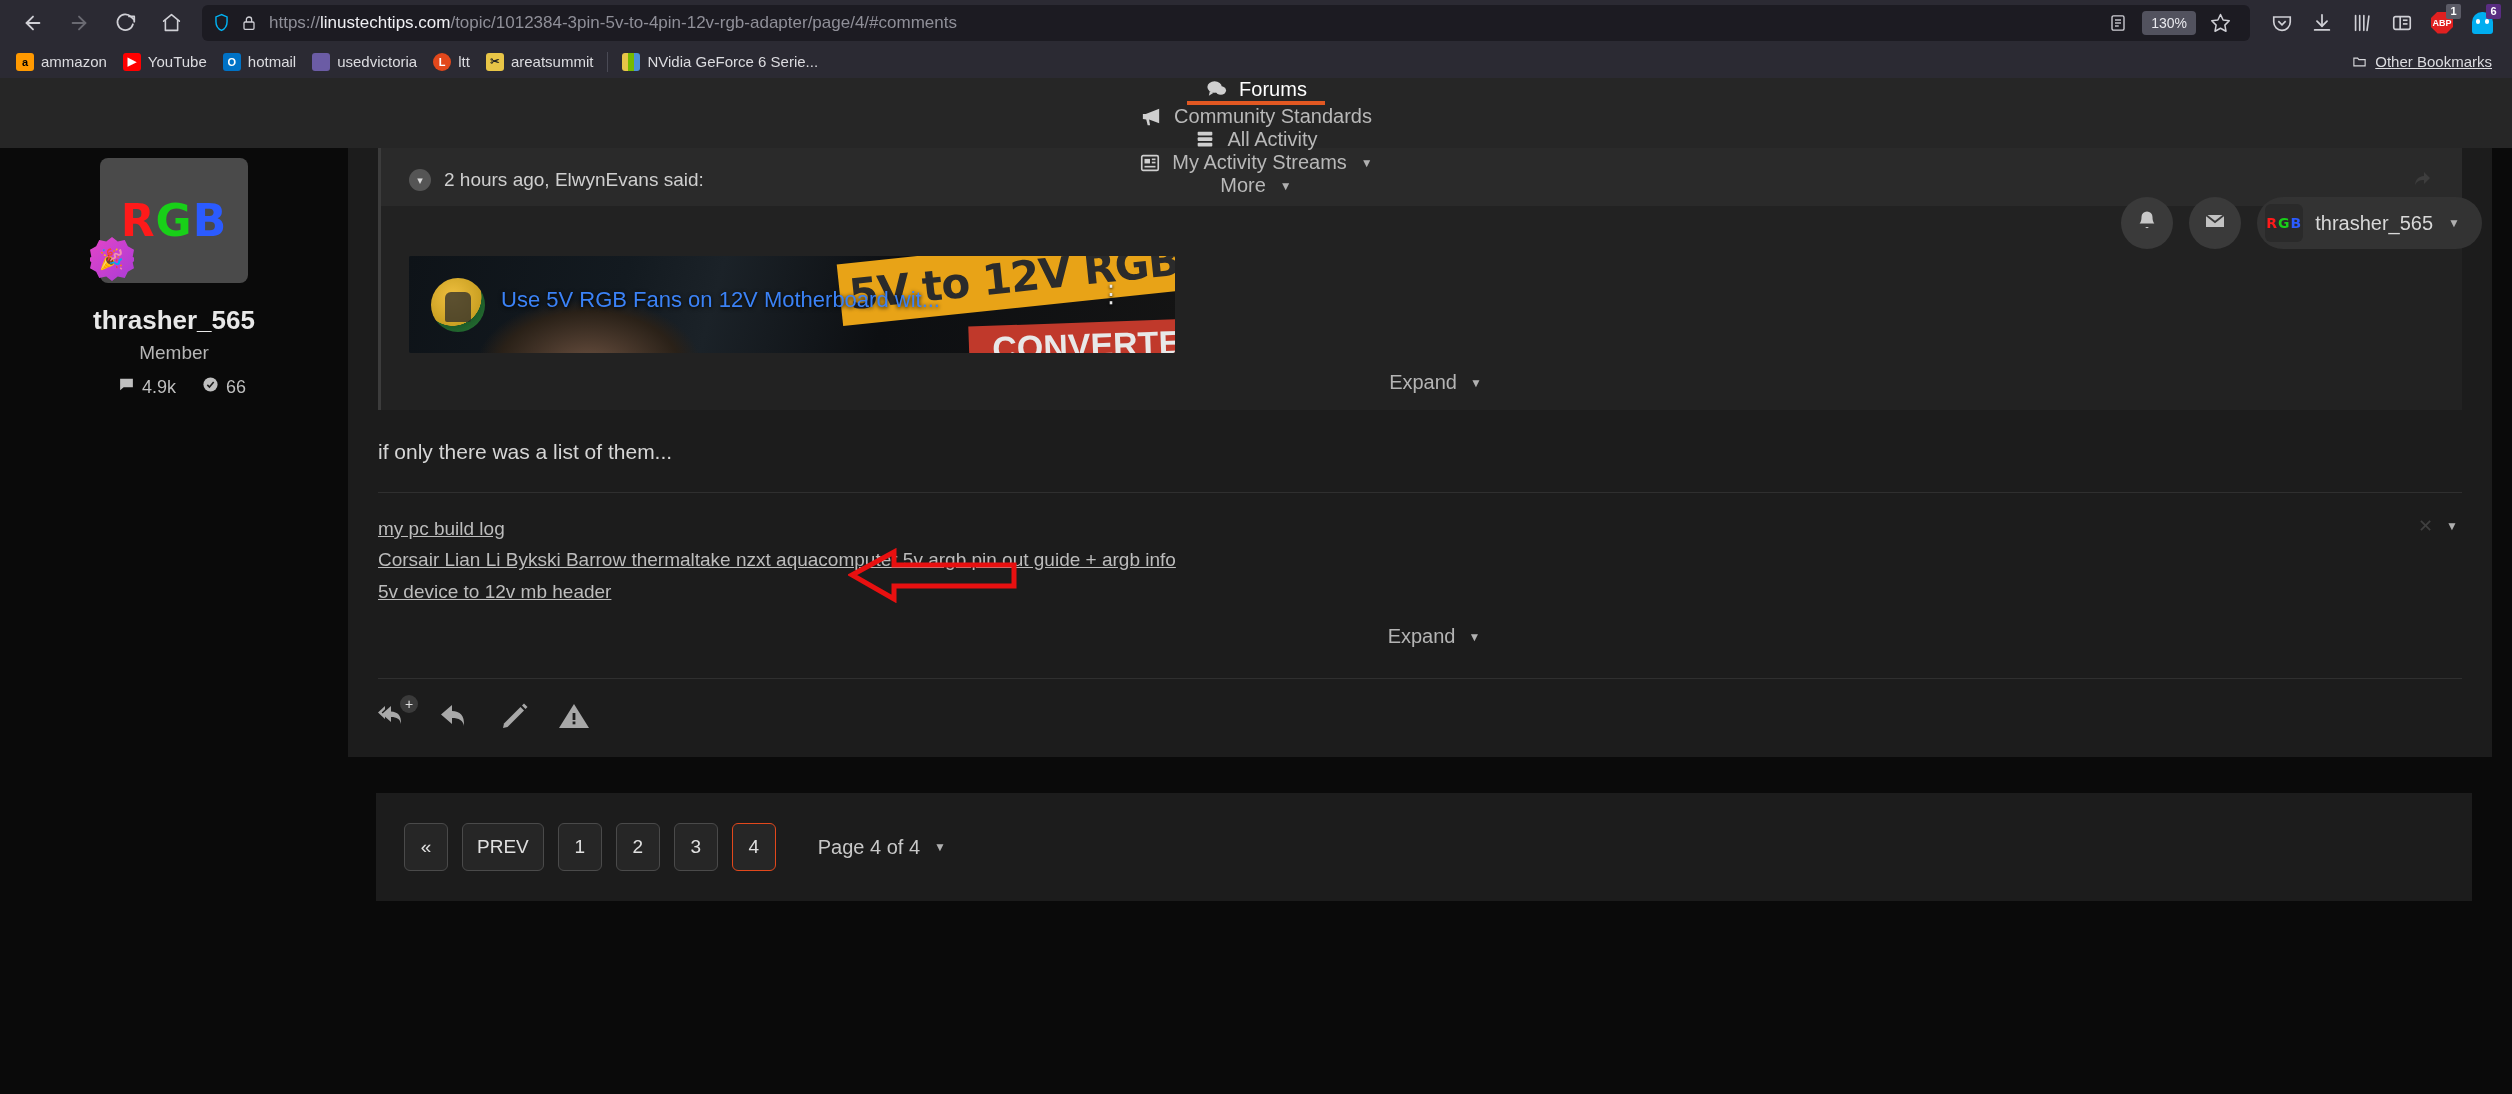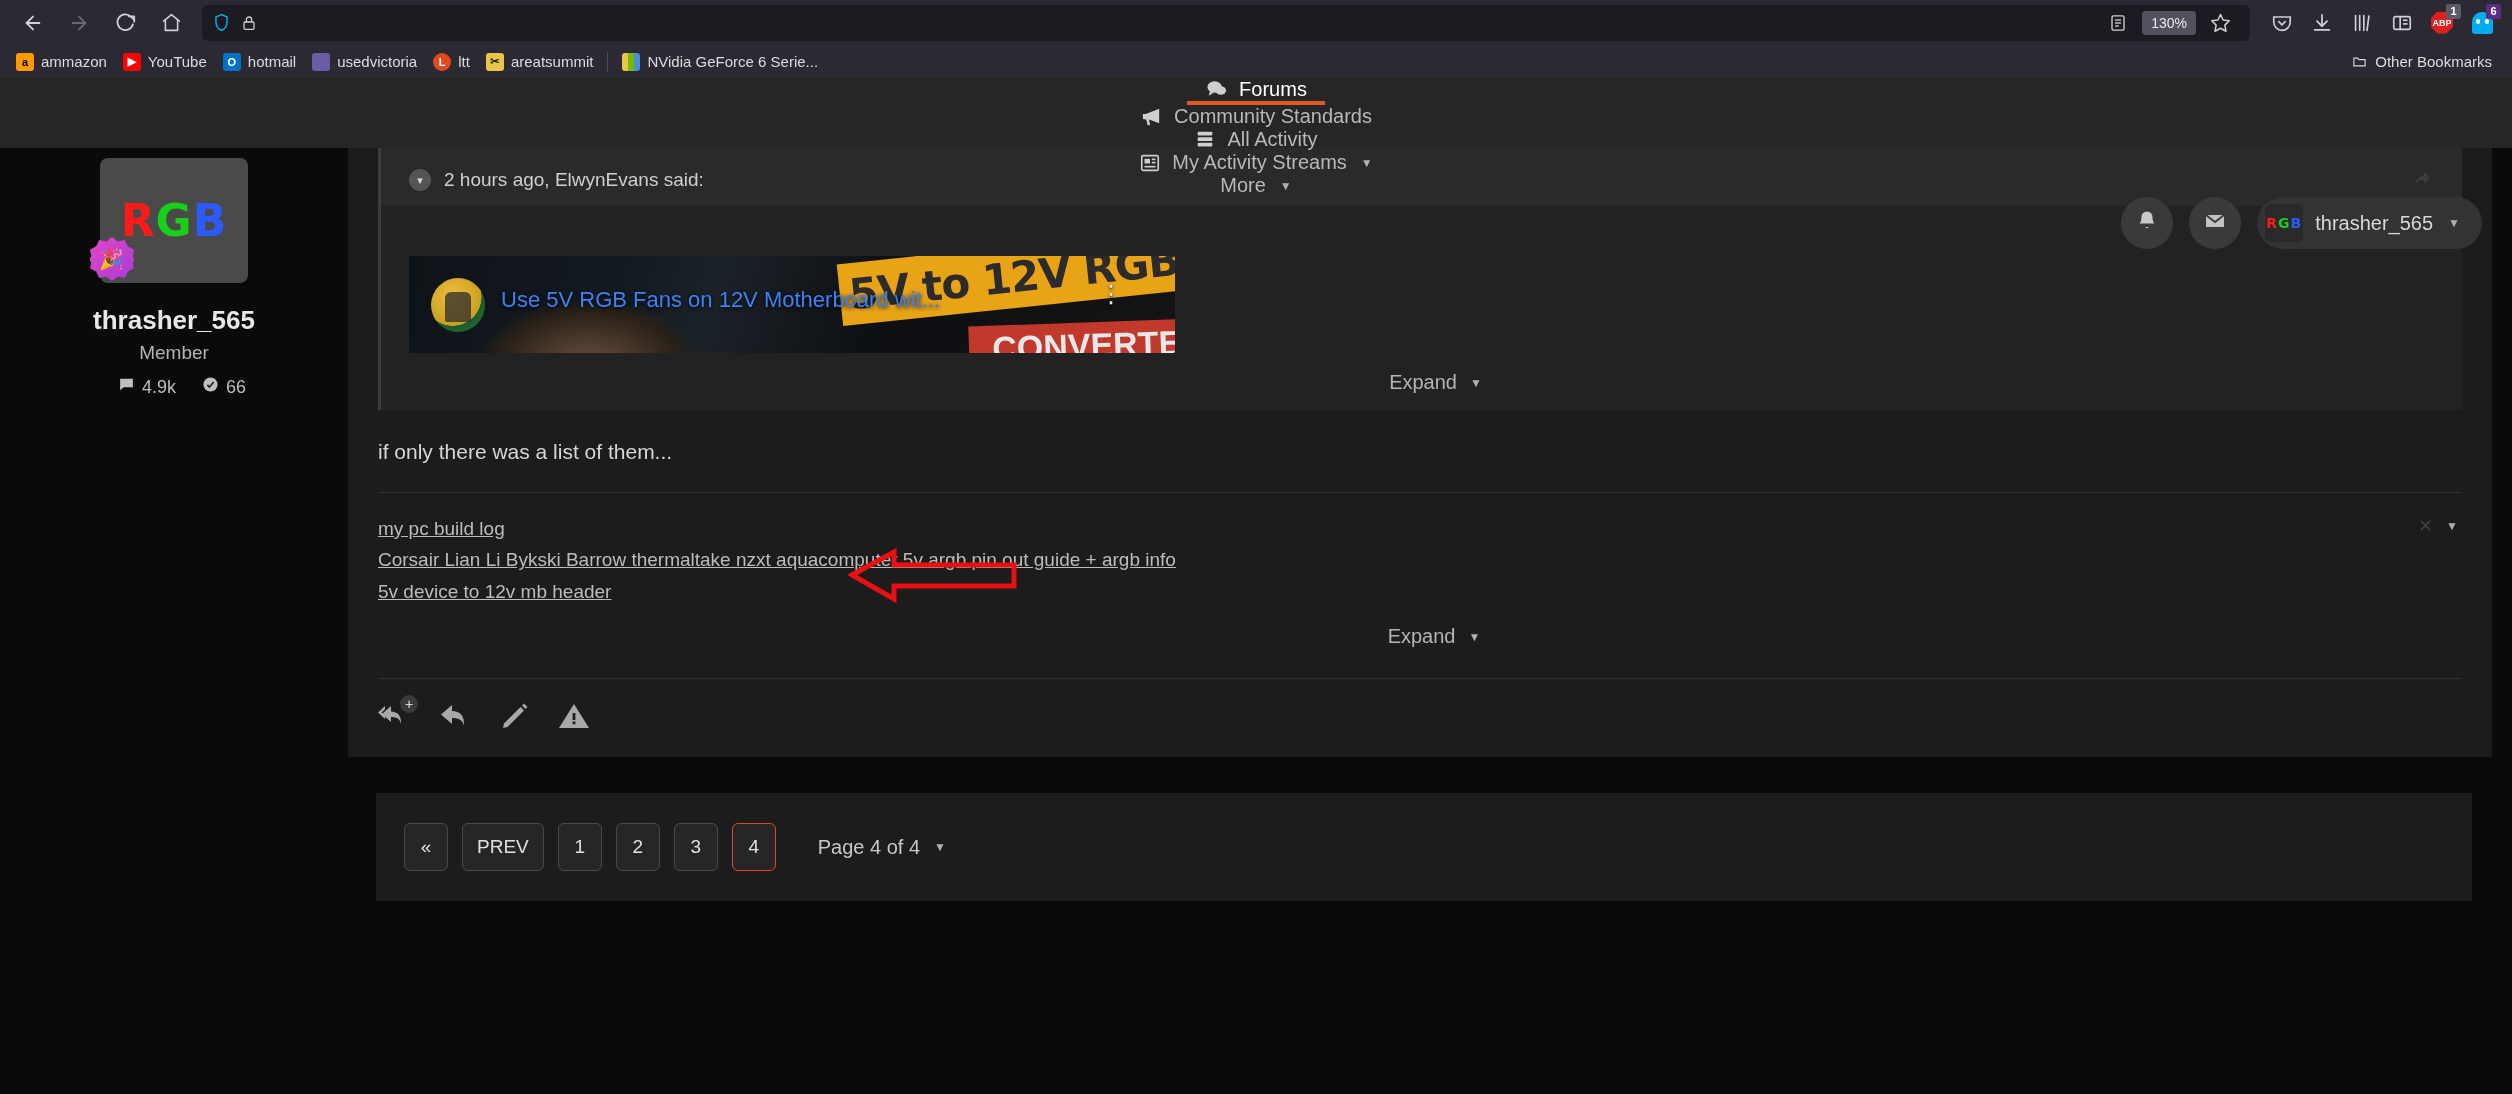--- a/index.html
+++ b/index.html
@@ -76,21 +76,21 @@
   .bm {
     display: flex; align-items: center; gap: 7px;
     padding: 4px 8px; border-radius: 4px; white-space: nowrap;
   }
   .bm-ico {
     width: 18px; height: 18px; border-radius: 3px;
     display: flex; align-items: center; justify-content: center;
     font-size: 11px; font-weight: bold; color: #fff; flex: none;
   }
   .bm-sep { width: 1px; height: 20px; background: #4a4a55; margin: 0 6px; }
-  .bm-right { margin-left: auto; display: flex; align-items: flex-end; gap: 7px; padding-right: 4px; }
+  .bm-right { margin-left: auto; display: flex; align-items: flex-end; gap: 7px; padding-right: 4px; text-decoration: underline; }
 
   
   .forum-nav {
     height: 70px; background: #262626;
     display: flex; align-items: center; padding: 0 20px;
     position: relative;
     flex-direction: column;
   }
   .fnav-item {
     display: flex; align-items: center; gap: 11px;
@@ -307,20 +307,21 @@
       <svg width="19" height="19" viewBox="0 0 24 24" fill="none" stroke="currentColor" stroke-width="1.8">
           <path d="M12 2 5 5v6c0 5 3.2 9.3 7 11 3.8-1.7 7-6 7-11V5l-7-3z"></path>
         </svg>
     </span>
     <span class="lock">
       <svg width="16" height="16" viewBox="0 0 24 24" fill="none" stroke="currentColor" stroke-width="1.9">
           <rect x="4.5" y="10.5" width="15" height="11" rx="1.6"></rect>
           <path d="M8 10.5V7a4 4 0 0 1 8 0v3.5"></path>
         </svg>
     </span>
+    <span class="urltext"><span class="dim">https://</span><span class="bright">linustechtips.com</span><span class="dim">/topic/1012384-3pin-5v-to-4pin-12v-rgb-adapter/page/4/#comments</span></span>
     <div class="url-right">
       <div class="tb-icon">
         <svg width="18" height="20" viewBox="0 0 24 24" fill="none" stroke="currentColor" stroke-width="1.8">
             <rect x="4" y="2.5" width="16" height="19" rx="2"></rect>
             <line x1="8" y1="8" x2="16" y2="8"></line>
             <line x1="8" y1="12" x2="16" y2="12"></line>
             <line x1="8" y1="16" x2="13" y2="16"></line>
           </svg>
       </div>
       <div class="zoom-badge">130%</div>

